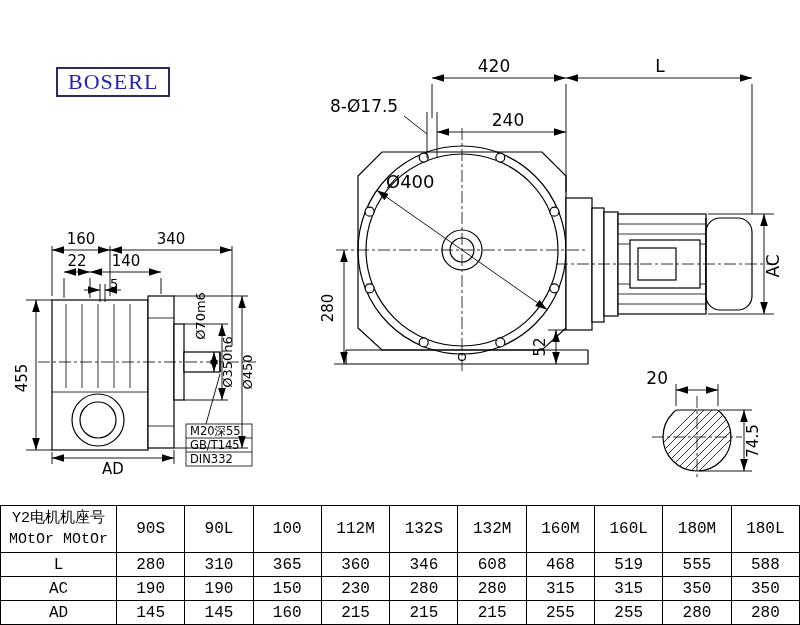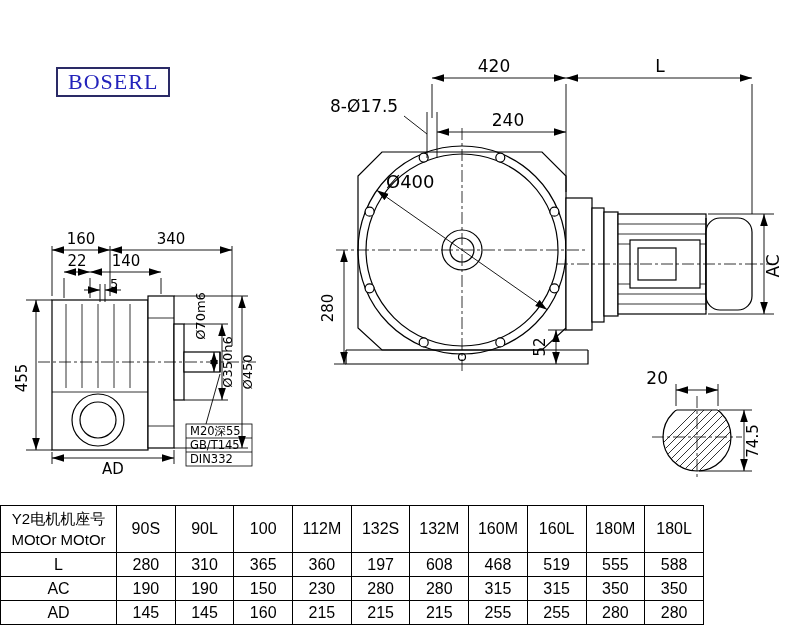--- a/index.html
+++ b/index.html
@@ -24,23 +24,23 @@
   svg .fw { fill:#fff; stroke:#000; stroke-width:1.2; }
   svg .thin { fill:none; stroke:#000; stroke-width:0.8; }
   svg .cl { fill:none; stroke:#000; stroke-width:0.8; stroke-dasharray:12 3 3 3; }
   svg .dim { fill:none; stroke:#000; stroke-width:0.9; }
   svg text.d { font-family:"DejaVu Sans", sans-serif; font-size:15px; fill:#000; }
   svg text.big { font-size:18px; }
   svg text.med { font-size:17px; }
   svg text.sm { font-size:13px; }
   svg text.note { font-size:11.5px; }
   .size-table {
-    position:absolute; left:0; top:505px; width:704px; height:120px;
+    position:absolute; left:0; top:505px; width:800px; height:120px;
     border-collapse:collapse; table-layout:fixed;
-    font-family:Liberation Sans, sans-serif; font-size:16px; color:#000;
+    font-family:Liberation Mono, monospace; font-size:16px; color:#000;
   }
   .size-table th, .size-table td {
     border:1px solid #000; text-align:center; vertical-align:middle;
     padding:0; font-weight:normal;
   }
   .size-table tr { height:24px; }
   .size-table tr.hdr { height:47px; }
   .size-table .hcell div { line-height:21px; font-size:15px; }
 </style>
 </head>
@@ -282,21 +282,21 @@
         <th>160L</th>
         <th>180M</th>
         <th>180L</th>
       </tr>
       <tr>
         <th>L</th>
         <td>280</td>
         <td>310</td>
         <td>365</td>
         <td>360</td>
-        <td>197</td>
+        <td>346</td>
         <td>608</td>
         <td>468</td>
         <td>519</td>
         <td>555</td>
         <td>588</td>
       </tr>
       <tr>
         <th>AC</th>
         <td>190</td>
         <td>190</td>

